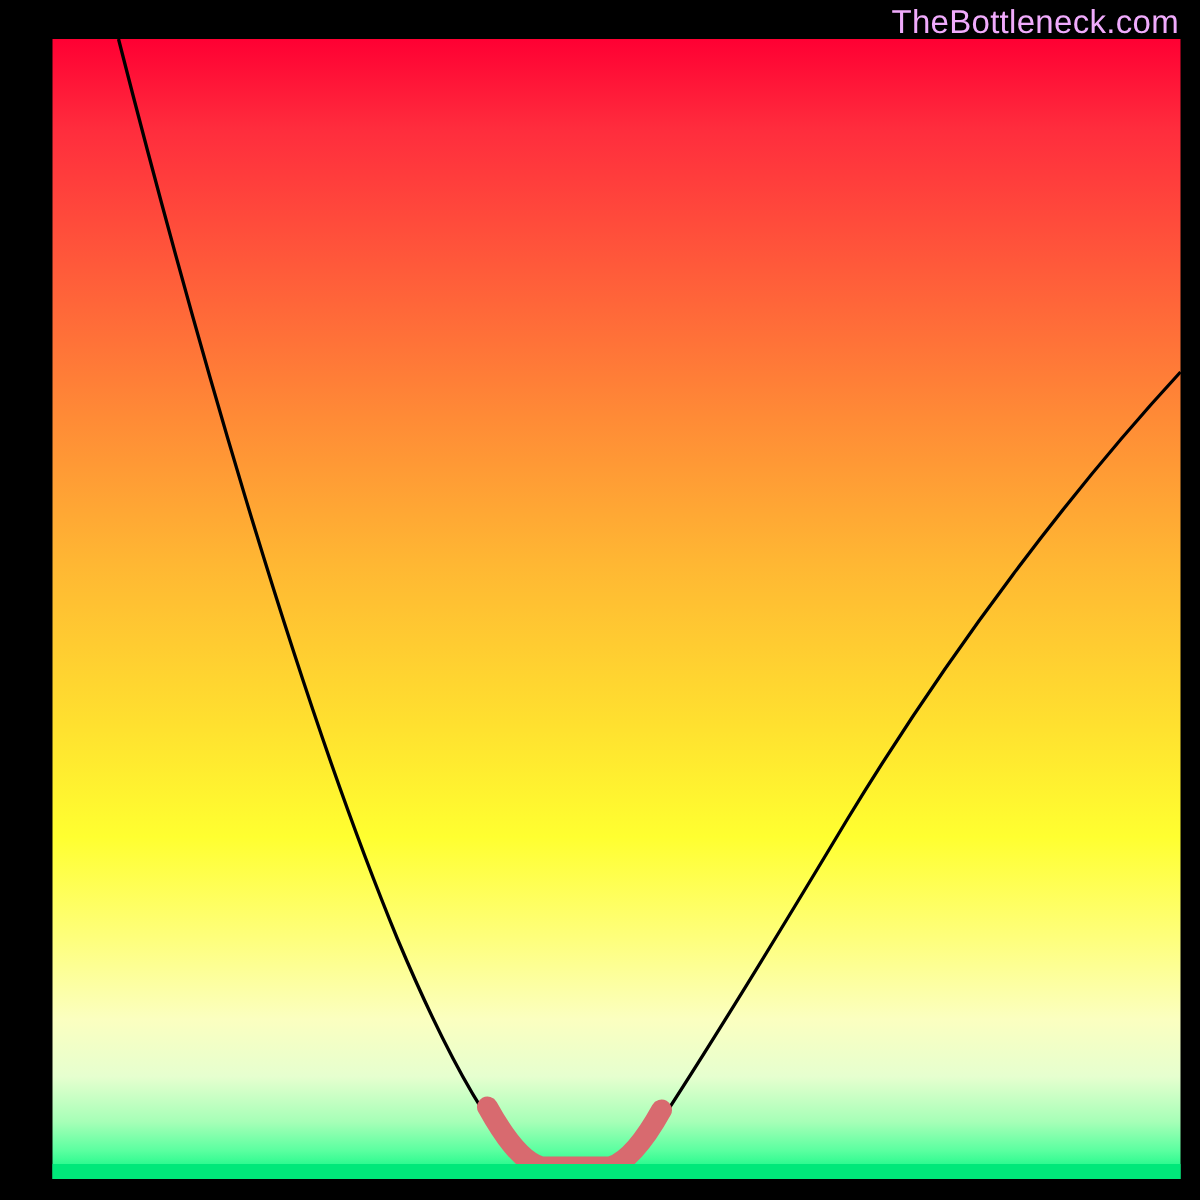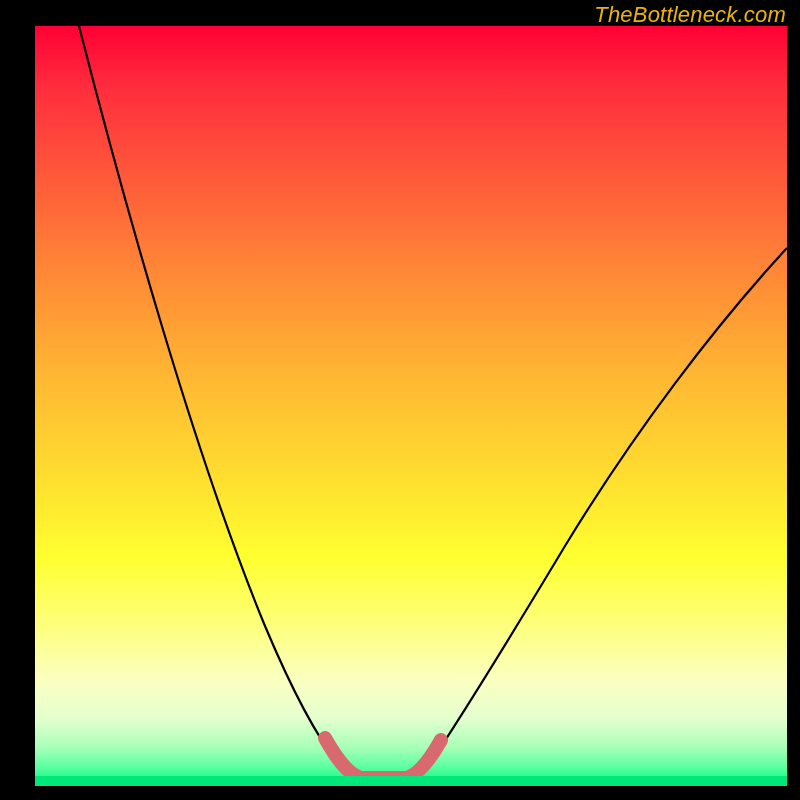--- a/index.html
+++ b/index.html
@@ -48,26 +48,25 @@
     left: 0;
     right: 0;
     bottom: 0;
     height: 10px;
     background: #00e87a;
   }
   .watermark {
     position: absolute;
     top: 2px;
     right: 14px;
-    color: #eab308;
+    color: #f0abfc;
     font-size: 22px;
     font-weight: 500;
     letter-spacing: 0.2px;
     user-select: none;
-    font-style: italic;
   }
   svg.curves {
     position: absolute;
     left: 0;
     top: 0;
     width: 752px;
     height: 760px;
     overflow: visible;
   }
 </style>

